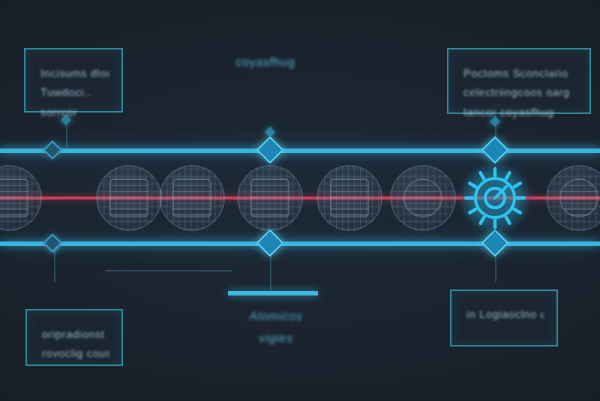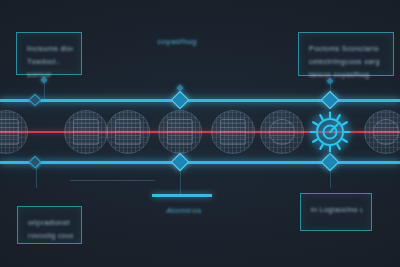--- a/index.html
+++ b/index.html
@@ -297,20 +297,21 @@
   <div class="box" id="c-bl" style="left: 17px; top: 193px; width: 65px; height: 38px; margin-top: 13px;">
     <div class="box-lines">
       <div class="tline">oripradionst</div>
       <div class="tline">rovoclig couse</div>
     </div>
   </div>
 
   <div class="ubar" id="c-bc-bar" style="left: 152px; top: 194px; width: 60px;"></div>
   <div class="ublock" id="c-bc" style="left: 148px; top: 203px; width: 72px; font-style: italic;">
     <div class="tline">Atomicos</div>
+    <div class="tline">vigies</div>
   </div>
 
   <div class="box" id="c-br" style="left: 300px; top: 193px; width: 72px; height: 38px;">
     <div class="box-lines">
       <div class="tline">in Logiaoclno und</div>
     </div>
   </div>
 
 </div>
 

